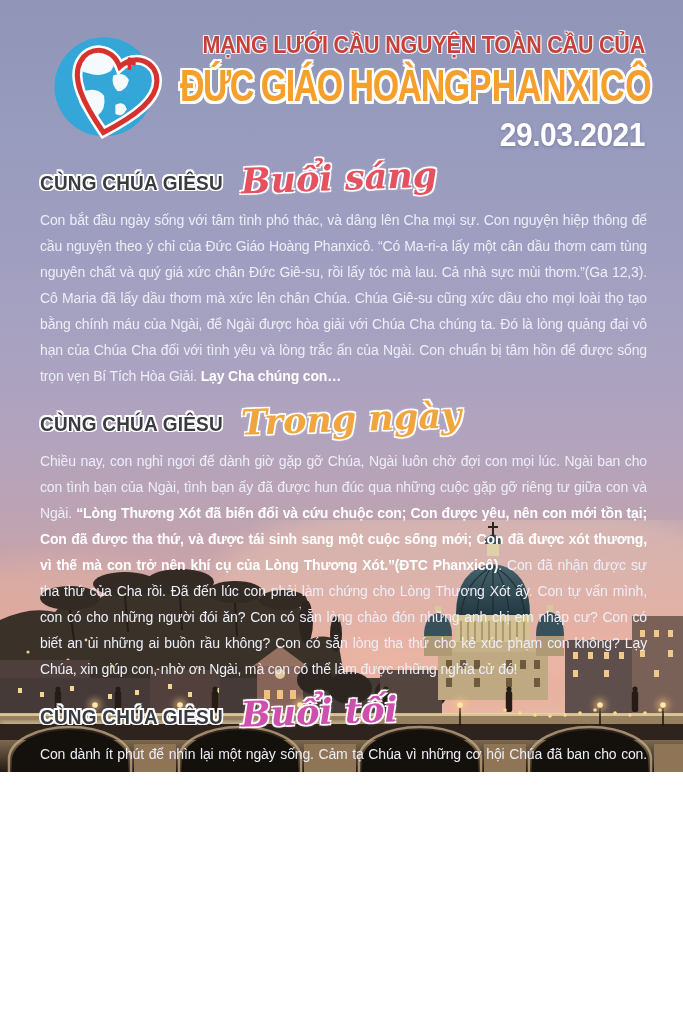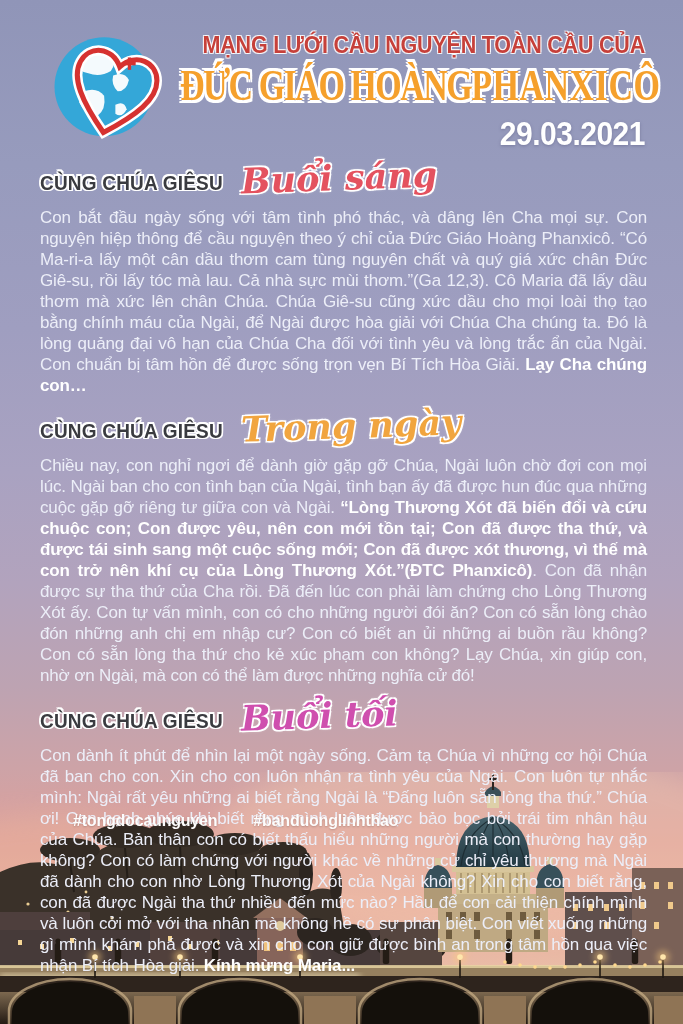--- a/index.html
+++ b/index.html
@@ -1,35 +1,35 @@
 <!DOCTYPE html>
 <html><head>
 <meta charset="utf-8">
 <style>
   * { margin:0; padding:0; box-sizing:border-box; }
   html,body { width:683px; height:1024px; }
   .page {
-    position:relative; width:683px; height:1024px; overflow:hidden;
+    position:relative; width:683px; height:772px; overflow:hidden;
     font-family:"Liberation Sans", sans-serif;
     background:linear-gradient(180deg,
       #9095b8 0%, #979bbd 16%, #9f9ec0 32%, #a9a2c1 46%,
       #b2a3bd 57%, #bda3b2 67%, #cda3a7 75%, #dda09b 82%,
       #e6ab9c 88%, #eabda7 95%, #ecc4ab 100%);
   }
   
   .logo { position:absolute; top:24px; left:50px; width:124px; height:130px; }
   .header-text { position:absolute; top:32px; left:180px; right:38px; text-align:right; }
   .title-line1 {
     display:inline-block; color:#c6403a; font-size:21.5px; font-weight:800;
     letter-spacing:-0.2px; transform:scaleY(1.1); transform-origin:top right;
     text-shadow:-1px -1px 0 #ffffffcc, 1px -1px 0 #ffffffcc, -1px 1px 0 #ffffffcc, 1px 1px 0 #ffffffcc;
     white-space:nowrap;
   }
   .title-line2 {
-    display:block; margin-top:4px; white-space:nowrap;font-family:Liberation Serif, serif;
+    display:block; margin-top:4px; white-space:nowrap;
   }
   .title-line2 .t2 {
     display:inline-block; color:#f5a02c; font-size:34px; font-weight:800;
     letter-spacing:-1.5px; transform:scaleY(1.3); transform-origin:top right;
     text-shadow:-2px -2px 0 #fff, 2px -2px 0 #fff, -2px 2px 0 #fff, 2px 2px 0 #fff,
                 -2px 0 0 #fff, 2px 0 0 #fff, 0 -2px 0 #fff, 0 2px 0 #fff;
   }
   .t2b { letter-spacing:0.5px !important; }
   .date-line {
     display:inline-block; margin-top:16px; color:#ffffff; font-size:30px; font-weight:800;
@@ -49,21 +49,21 @@
     display:inline-block; margin-left:18px; margin-top:-4px;
     font-family:"DejaVu Serif", serif; font-style:italic; font-weight:700;
     font-size:35px; transform:rotate(-2deg); white-space:nowrap;
     text-shadow:-1.5px -1.5px 0 #fff, 1.5px -1.5px 0 #fff, -1.5px 1.5px 0 #fff, 1.5px 1.5px 0 #fff,
                 0 0 4px #ffffffaa;
   }
   .script-morning { color:#e4525f; }
   .script-day     { color:#f1a53f; }
   .script-night   { color:#cf4fae; }
   .para {
-    color:#eceef8; font-size:17px; line-height:21px; text-align:justify;
+    color:#eceef8; font-size:14px; line-height:26px; text-align:justify;
     letter-spacing:-0.15px; margin-bottom:13px;
   }
   .para strong { color:#ffffff; font-weight:700; }
   
   .hashtags {
     position:absolute; top:812px; left:73px; z-index:3; display:flex; gap:36px;justify-content:flex-end;
   }
   .hashtag {
     color:#fdfdfd; font-size:16px; font-weight:800; letter-spacing:-0.2px;
     transform:scaleY(1.08); text-shadow:0 1px 2px rgba(90,60,60,.3);

